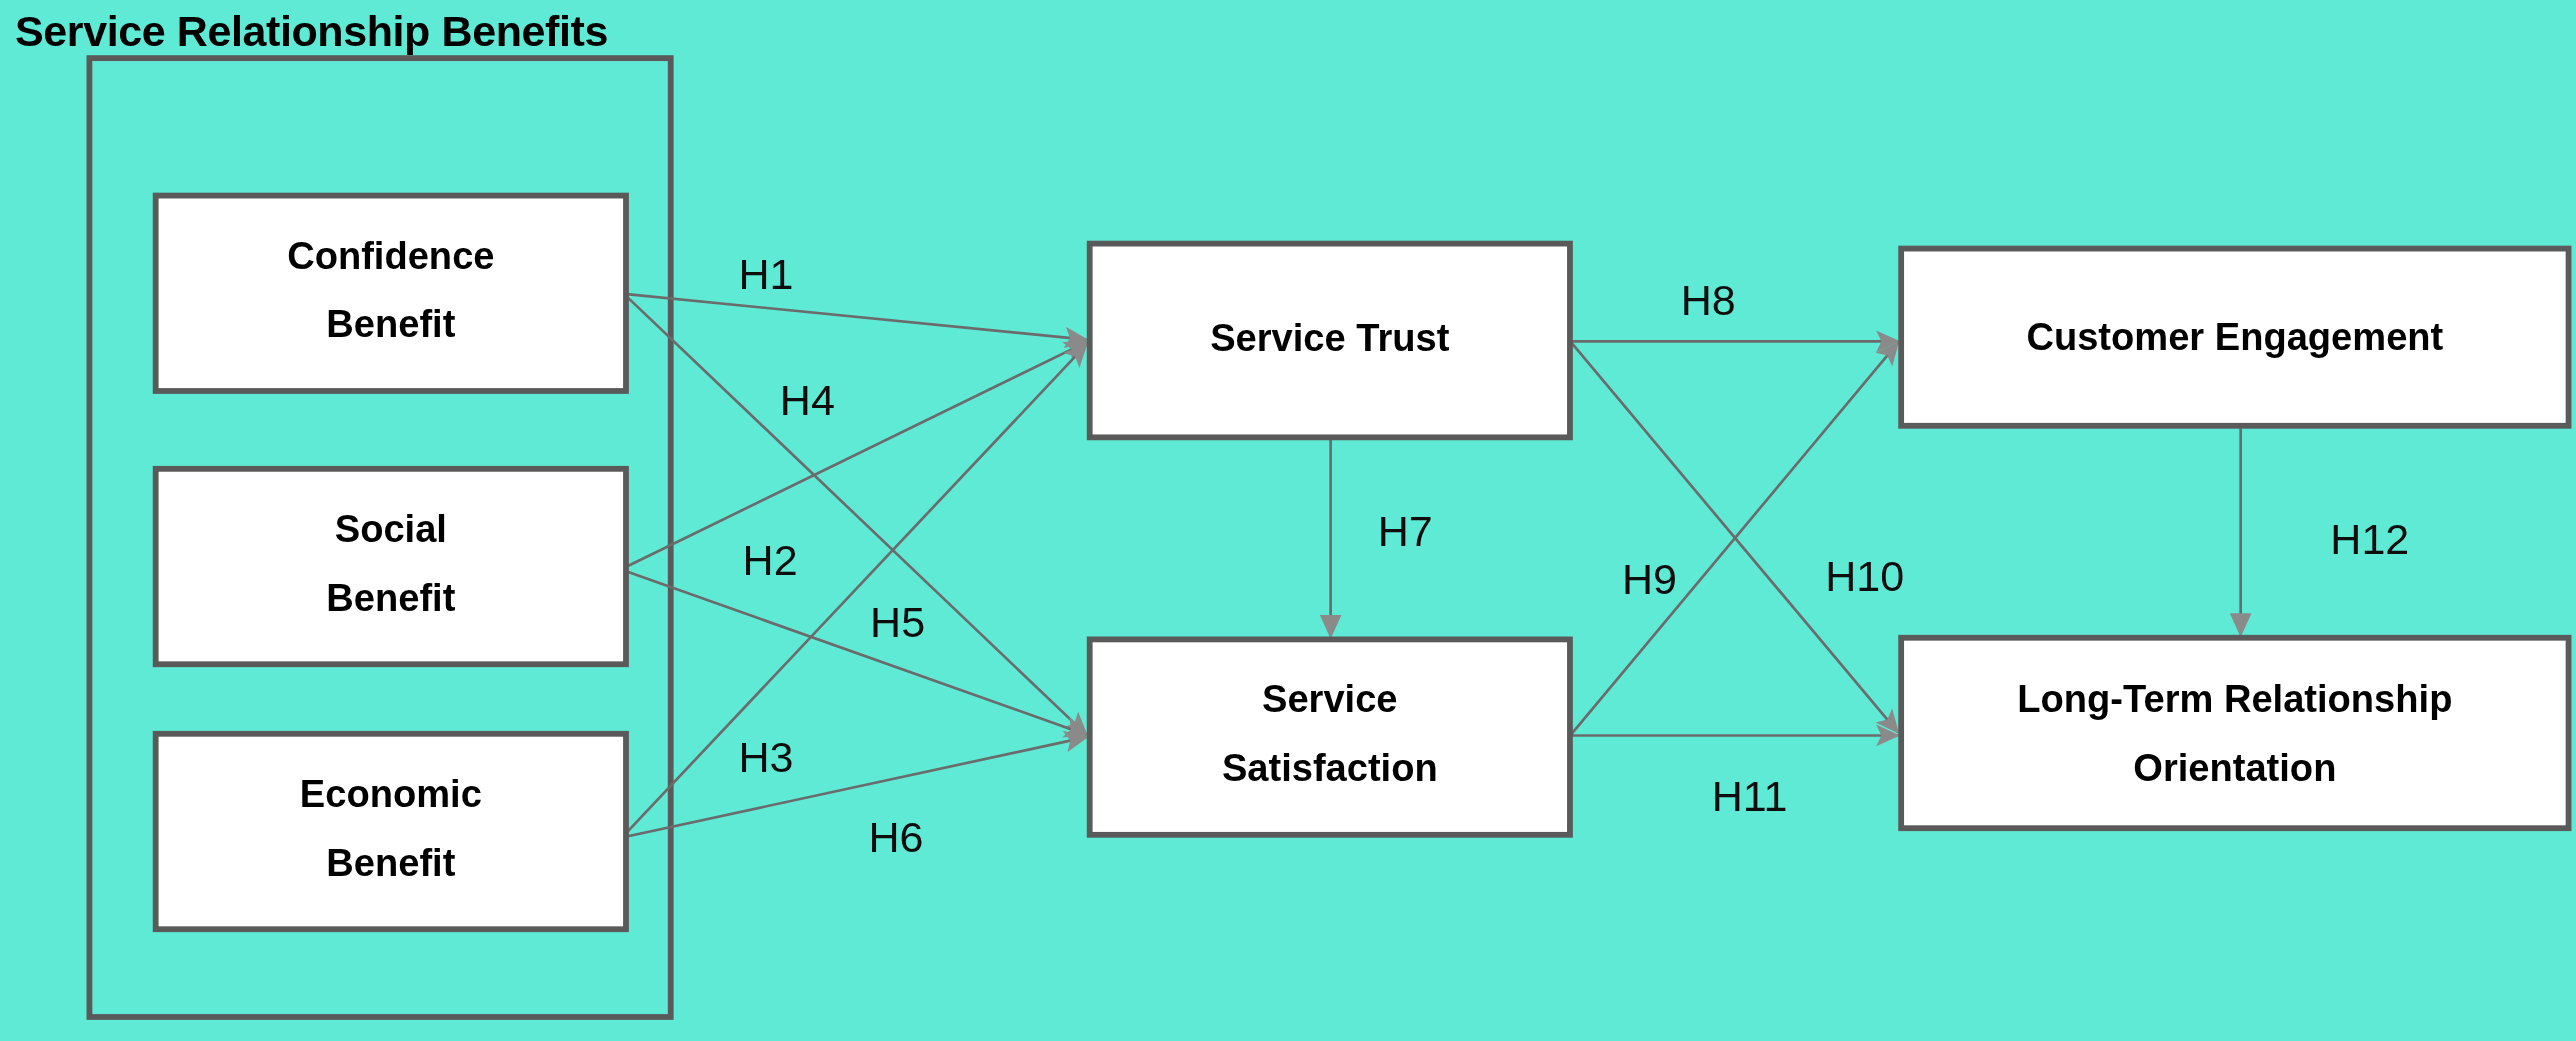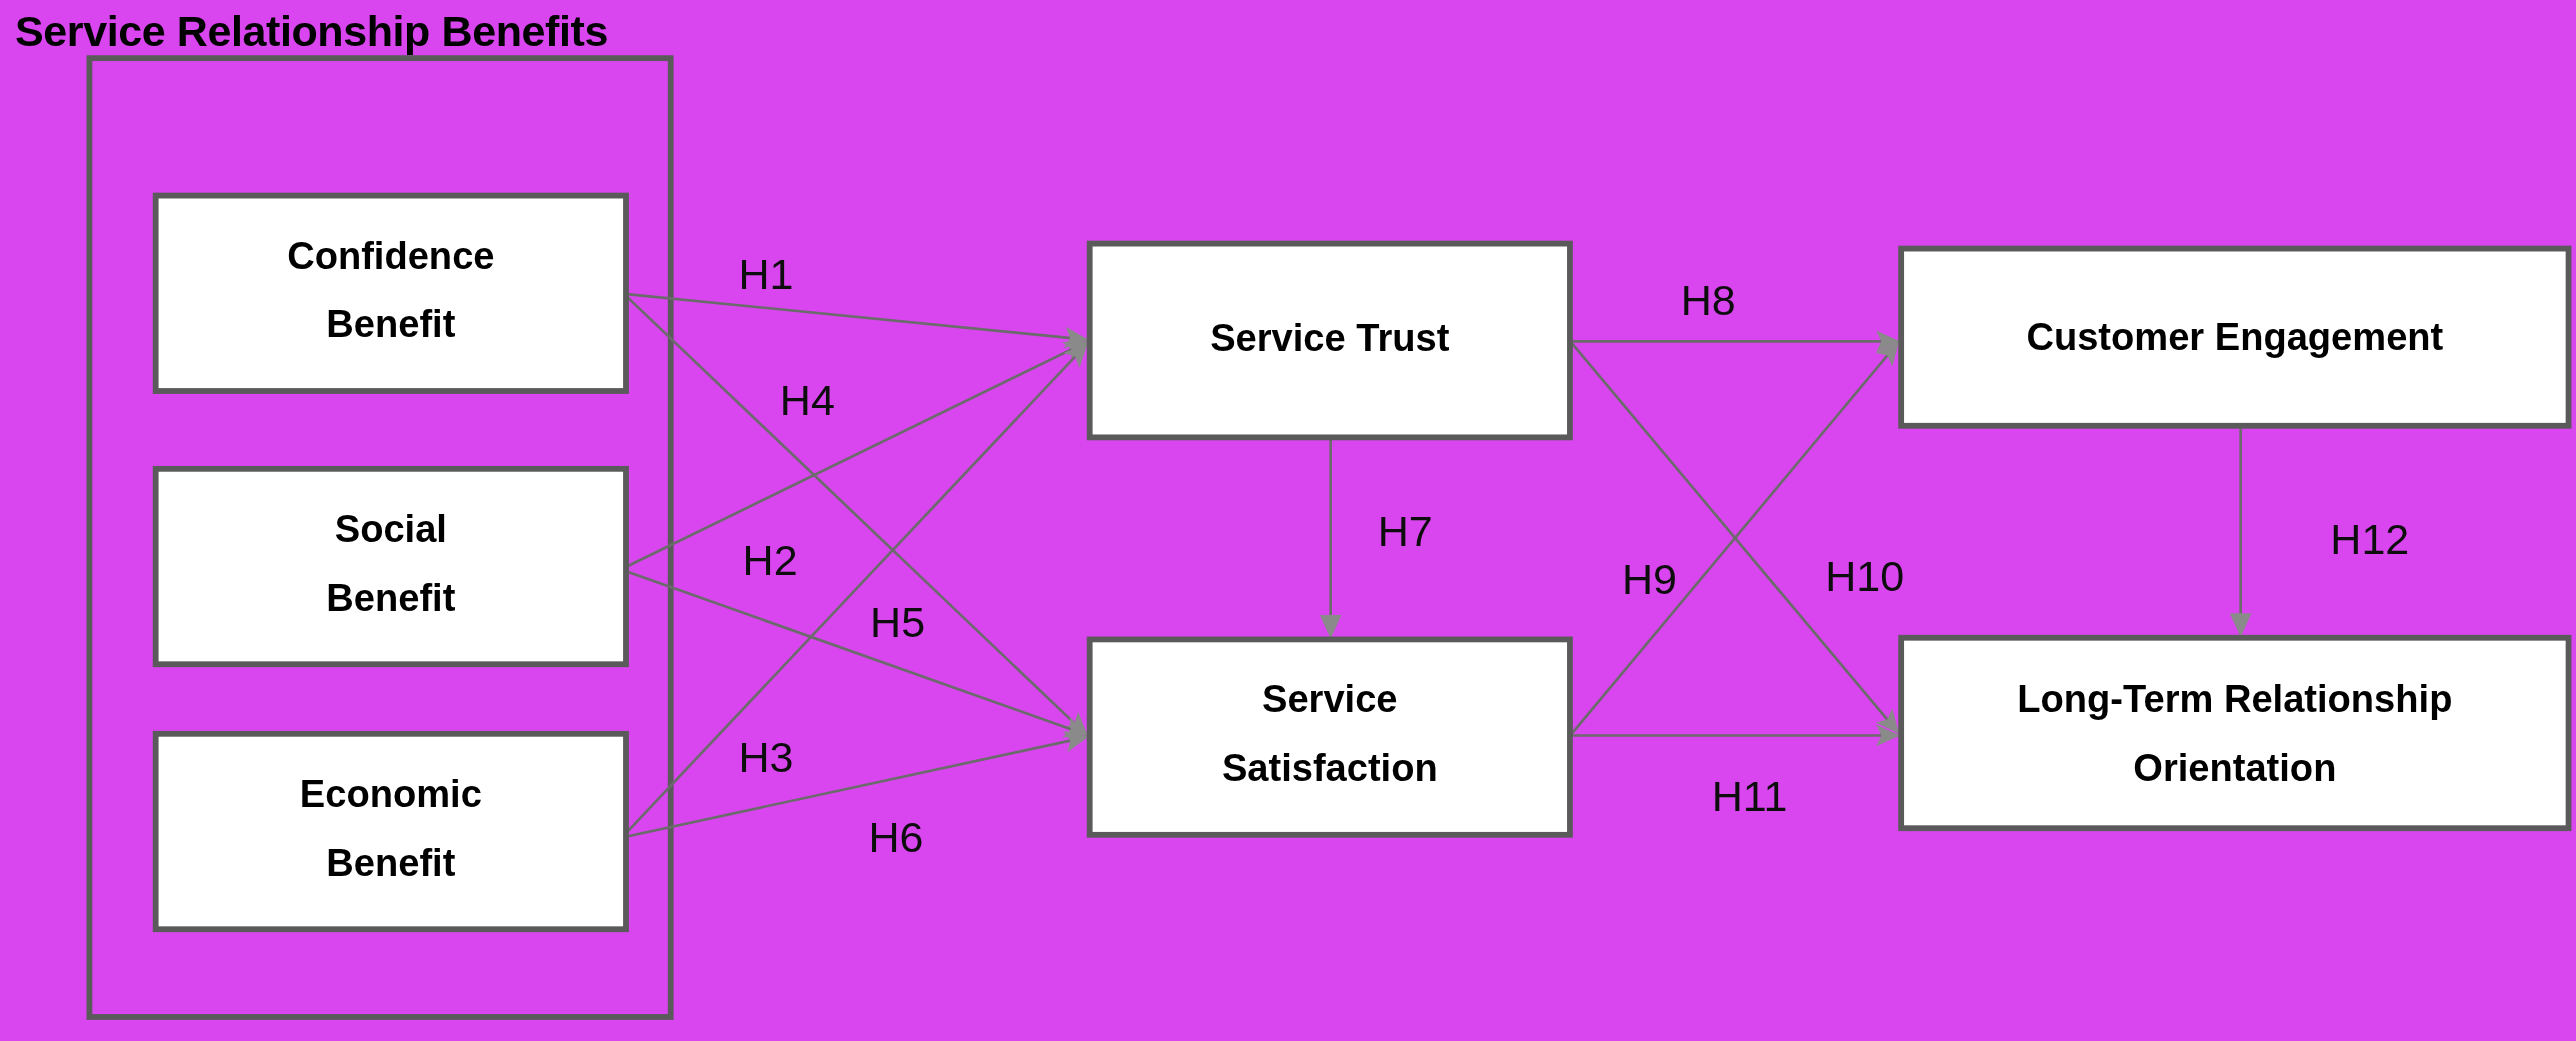--- a/index.html
+++ b/index.html
@@ -4,21 +4,21 @@
 <style>
   html, body {
     margin: 0;
     padding: 0;
     background: #ffffff;
   }
   #page {
     position: relative;
     width: 2576px;
     height: 1042px;
-    background: #d946ef;
+    background: #5eead4;
     overflow: hidden;
     font-family: "Liberation Sans", sans-serif;
   }
   #diagram-title {
     position: absolute;
     left: 15px;
     top: 6.6px;
     font-size: 43px;
     font-weight: bold;
     color: #000000;

